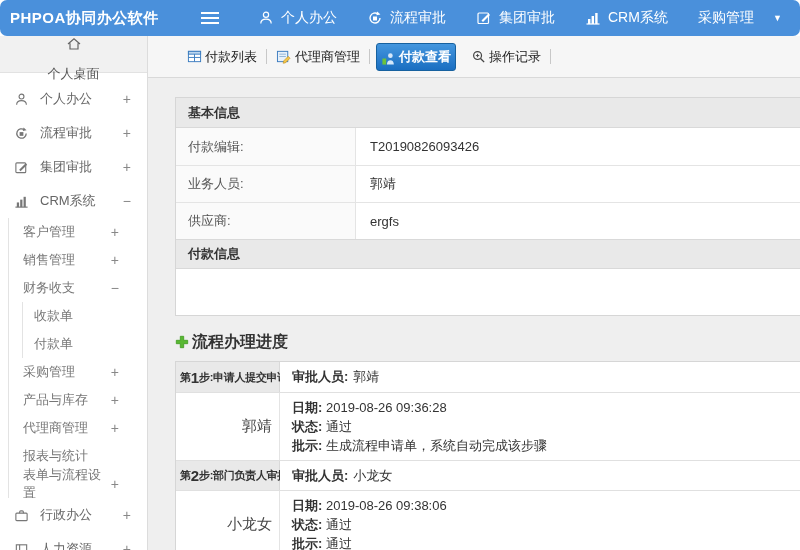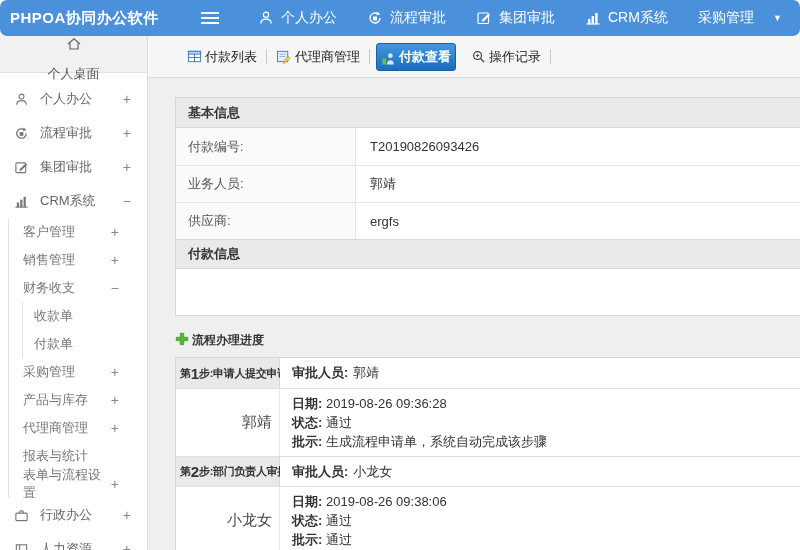--- a/index.html
+++ b/index.html
@@ -47,21 +47,21 @@
   .hdr + .row { border-top:none; }
   .row { display:flex; border-top:1px solid #e4e4e4; min-height:37px; }
   .row:first-child { border-top:none; }
   .row .lbl { width:180px; flex:none; display:flex; align-items:center; padding:0 12px;
     background:#fafafa; border-right:1px solid #e4e4e4; color:#555; }
   .row .val { flex:1; display:flex; align-items:center; padding:0 14px; color:#333; background:#fff; }
   .row.note { min-height:46px; }
   .row.note .lbl { background:#ecf5fb; box-shadow:inset 2px 0 0 #bcd8ec; }
 
   .proc-title { display:flex; align-items:flex-end; gap:3px; margin:16px 0 8px 0;
-    font-size:12px; font-weight:bold; color:#333; }
+    font-size:16px; font-weight:bold; color:#333; }
 
   .p-row { display:flex; border-top:1px solid #e0e0e0; }
   .p-row:first-child { border-top:none; }
   .p-step { min-height:30px; }
   .p-step .pl { width:104px; flex:none; background:#e9e9e9; border-right:1px solid #d9d9d9;
     display:flex; align-items:center; padding:0 4px; font-weight:bold; color:#333;
     font-size:11px; letter-spacing:-.3px; white-space:nowrap; }
   .p-step .pl .num { font-size:15px; letter-spacing:0; }
   .p-step .pr { flex:1; background:#fff; display:flex; align-items:center; gap:5px; padding:0 12px; color:#333; }
   .p-detail .pl { width:104px; flex:none; background:#fff; border-right:1px solid #e4e4e4;
@@ -293,21 +293,21 @@
         <span>操作记录</span>
       </div>
       <div class="tab-div"></div>
     </div>
 
     <div class="content">
 
       <div class="grid-table">
         <div class="hdr">基本信息</div>
         <div class="row">
-          <div class="lbl">付款编号:</div>
+          <div class="lbl">付款编辑:</div>
           <div class="val">T20190826093426</div>
         </div>
         <div class="row">
           <div class="lbl">业务人员:</div>
           <div class="val">郭靖</div>
         </div>
         <div class="row">
           <div class="lbl">供应商:</div>
           <div class="val">ergfs</div>
         </div>

